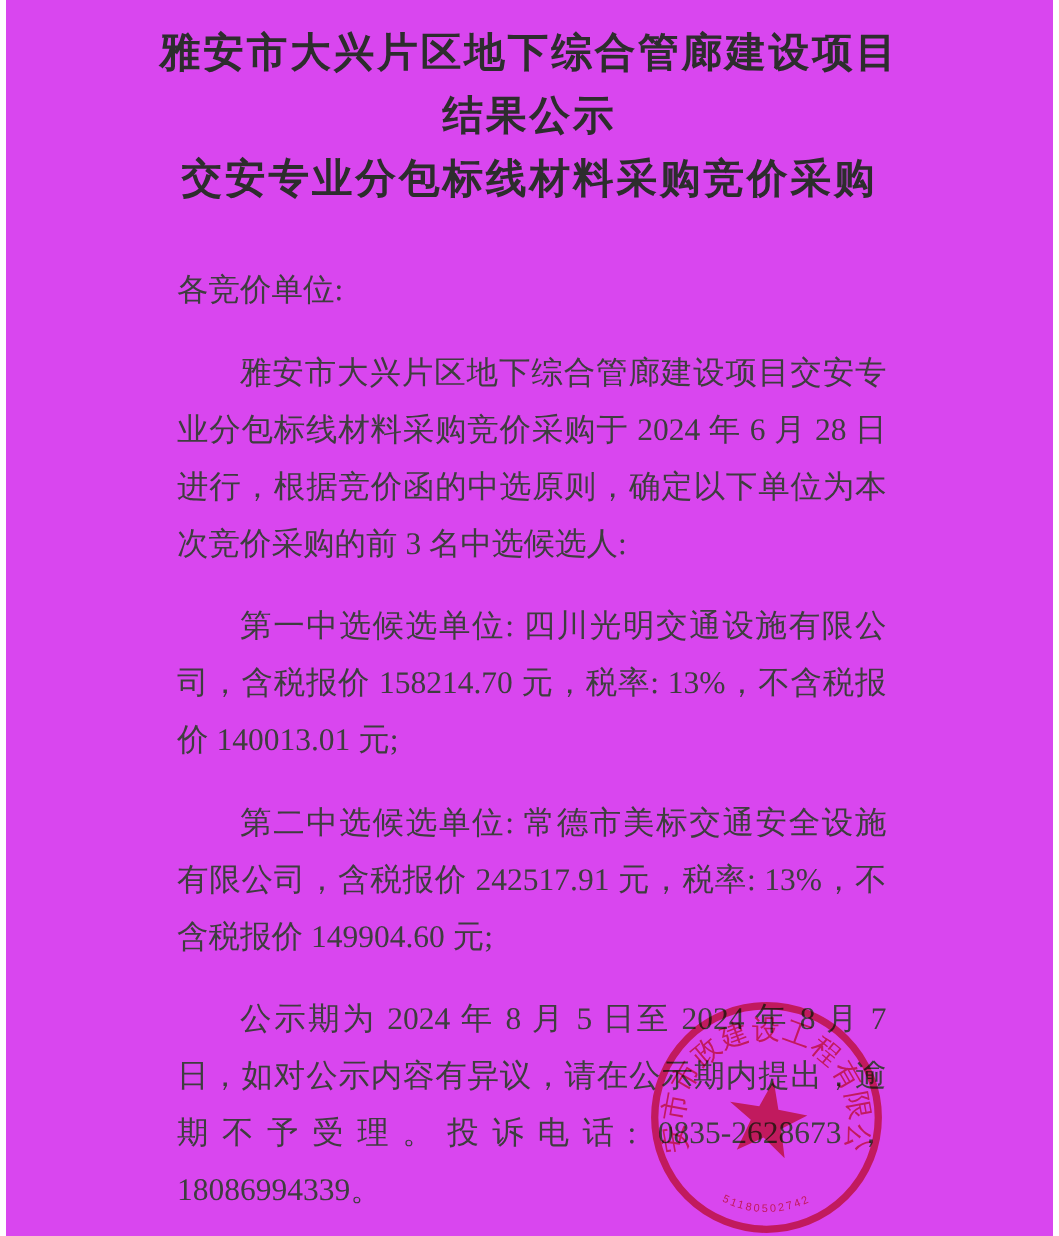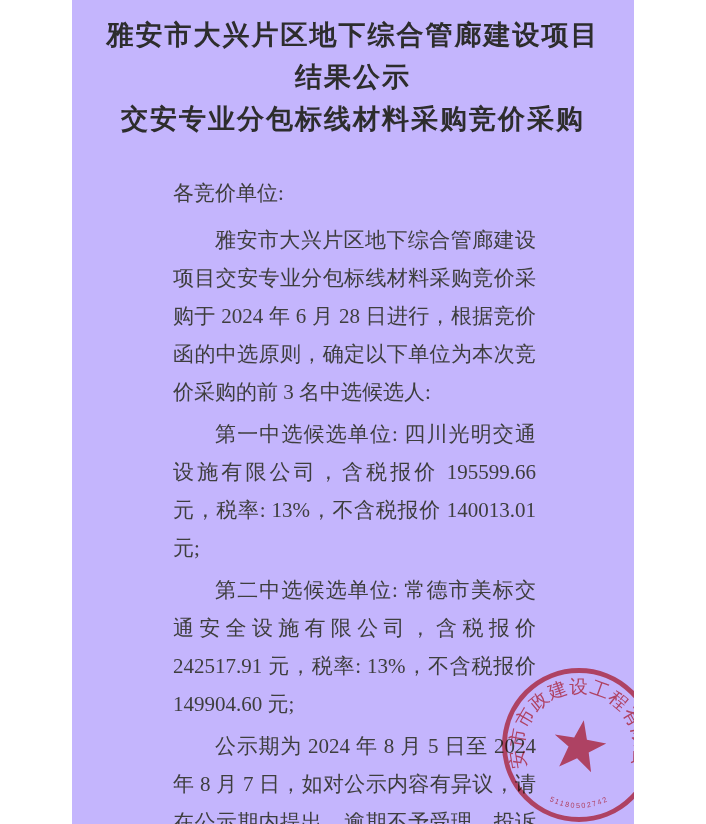--- a/index.html
+++ b/index.html
@@ -2,24 +2,24 @@
 <html lang="zh"><head>
 <meta charset="utf-8">
 <style>
   html, body {
     margin: 0;
     padding: 0;
     background: #ffffff;
   }
   .page {
     position: relative;
-    width: 562px;
+    width: 698px;
     height: 824px;
     margin: 0 auto;
-    background: #c4b5fd;
+    background: #d946ef;
     overflow: hidden;
     color: #3a3a3a;
     font-family: "Liberation Serif", "DejaVu Serif", serif;
   }
   .title-block {
     padding-top: 14px;
     text-align: center;
     font-family: "Liberation Sans", "DejaVu Sans", sans-serif;
     font-weight: bold;
     font-size: 27px;
@@ -30,21 +30,21 @@
   .body-block {
     margin-top: 34px;
     padding-left: 97px;
     padding-right: 94px;
     font-size: 21px;
     line-height: 38px;
     text-align: justify;
     color: #3e3e3e;
   }
   .body-block p {
-    margin: 4px;
+    margin: 17px;
   }
   .salutation {
     margin-bottom: 9px !important;
   }
   .indent {
     text-indent: 2em;
   }
   .seal {
     position: absolute;
     left: 426px;
@@ -66,21 +66,21 @@
 
   <div class="title-block">
     <div>雅安市大兴片区地下综合管廊建设项目</div>
     <div>结果公示</div>
     <div>交安专业分包标线材料采购竞价采购</div>
   </div>
 
   <div class="body-block">
     <p class="salutation">各竞价单位:</p>
     <p class="indent">雅安市大兴片区地下综合管廊建设项目交安专业分包标线材料采购竞价采购于 2024 年 6 月 28 日进行，根据竞价函的中选原则，确定以下单位为本次竞价采购的前 3 名中选候选人:</p>
-    <p class="indent">第一中选候选单位: 四川光明交通设施有限公司，含税报价 195599.66 元，税率: 13%，不含税报价 140013.01 元;</p>
+    <p class="indent">第一中选候选单位: 四川光明交通设施有限公司，含税报价 158214.70 元，税率: 13%，不含税报价 140013.01 元;</p>
     <p class="indent">第二中选候选单位: 常德市美标交通安全设施有限公司，含税报价 242517.91 元，税率: 13%，不含税报价 149904.60 元;</p>
     <p class="indent">公示期为 2024 年 8 月 5 日至 2024 年 8 月 7 日，如对公示内容有异议，请在公示期内提出，逾期不予受理。投诉电话: 0835-2628673，18086994339。</p>
   </div>
 
   <svg class="seal" viewBox="0 0 200 200" aria-hidden="true">
     <defs>
       <path id="seal-top-arc" d="M 36,130 A 69,69 0 1,1 164,130" fill="none"></path>
       <path id="seal-bottom-arc" d="M 54,163 A 79,79 0 0,0 146,163" fill="none"></path>
     </defs>
     <circle cx="100" cy="100" r="92" fill="none" stroke="#e0454e" stroke-width="6"></circle>

